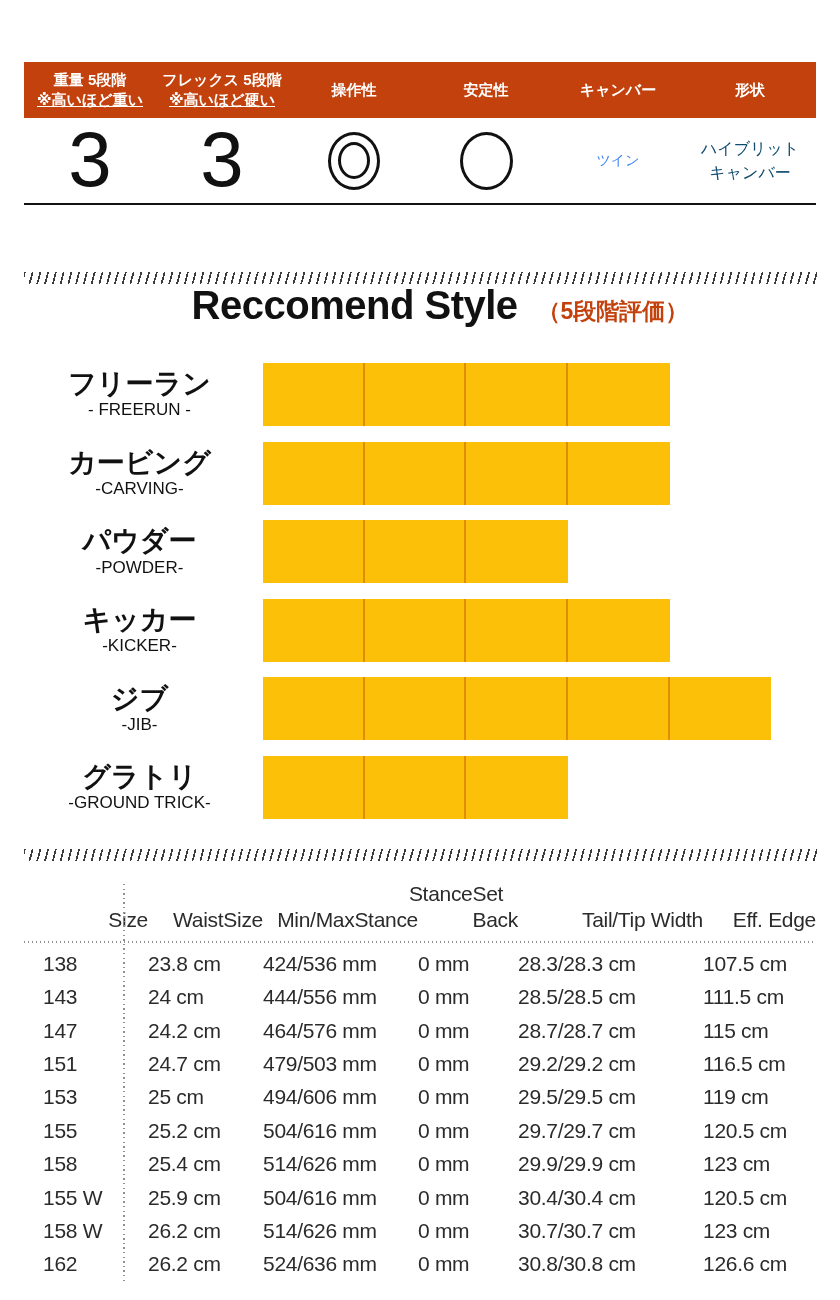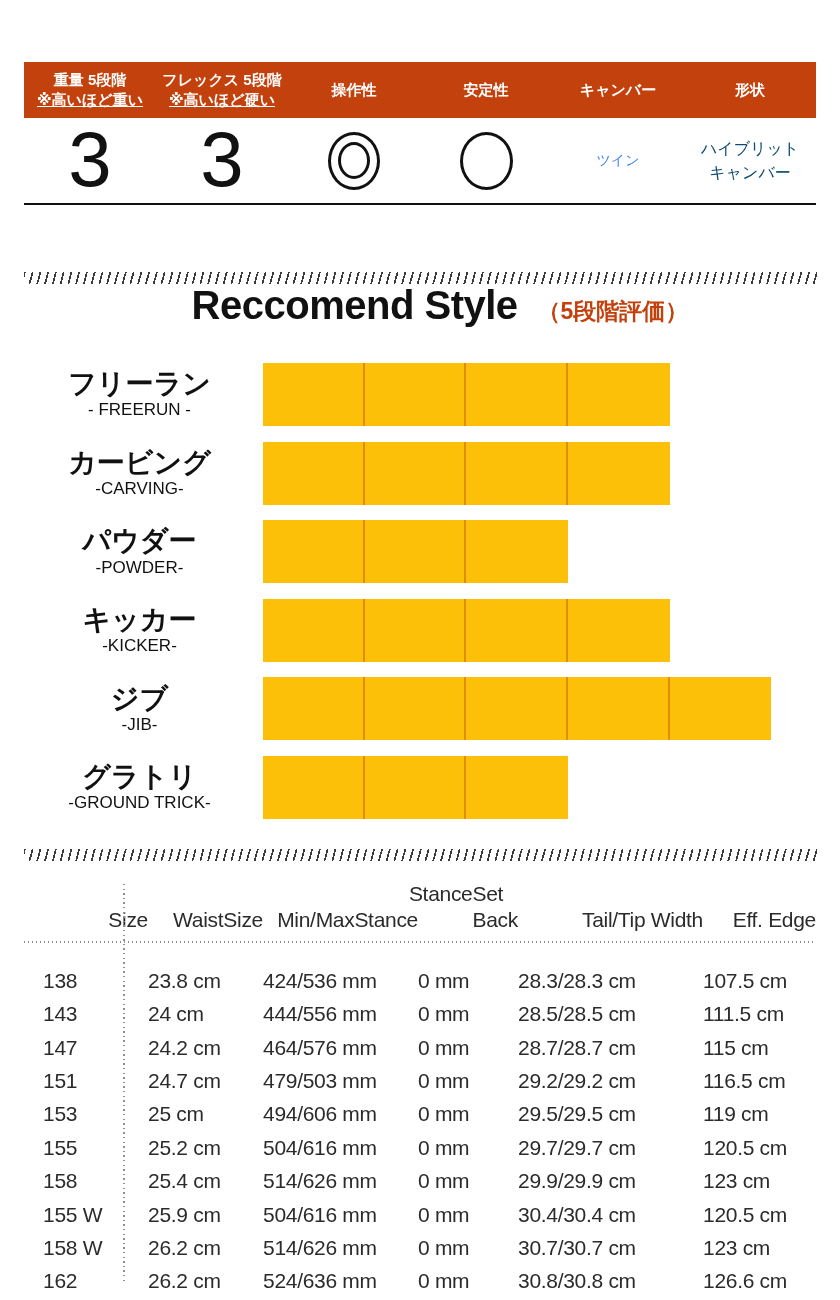--- a/index.html
+++ b/index.html
@@ -41,21 +41,21 @@
   .seg{width:101.7px;background:var(--bar-fill,#fdc008);box-shadow:inset -2px 0 0 var(--bar-div,#e08e00);}
   .seg:last-child{box-shadow:none;}
   
   .sizes{position:absolute;left:24px;top:881px;width:792px;color:#2b2b2b;}
   .t-grid{display:grid;grid-template-columns:105px 115px 155px 100px 185px 113px;padding-left:19px;}
   .t-head{min-height:52px;align-items:end;padding-bottom:0;}
   .t-head .cell{display:flex;flex-direction:row;justify-content:flex-end;font-size:21px;line-height:1.22;padding-bottom:9px;letter-spacing:-0.3px;}
   .dot-h{height:2px;background:repeating-linear-gradient(90deg,#8f8f8f 0 1.5px,transparent 1.5px 4px);}
   .t-row{height:33.4px;align-items:center;font-size:21px;letter-spacing:-0.3px;}
   .t-row .cell{white-space:nowrap;}
-  .t-row:first-of-type{margin-top:21px;}
+  .t-row:first-of-type{margin-top:4px;}
   .dot-v{position:absolute;left:99px;top:3px;width:2px;height:400px;
     background:repeating-linear-gradient(180deg,#8f8f8f 0 1.5px,transparent 1.5px 4.6px);}
 </style>
 </head>
 <body>
 
 <div class="page">
 
   <section class="spec">
     <div class="spec-header">

